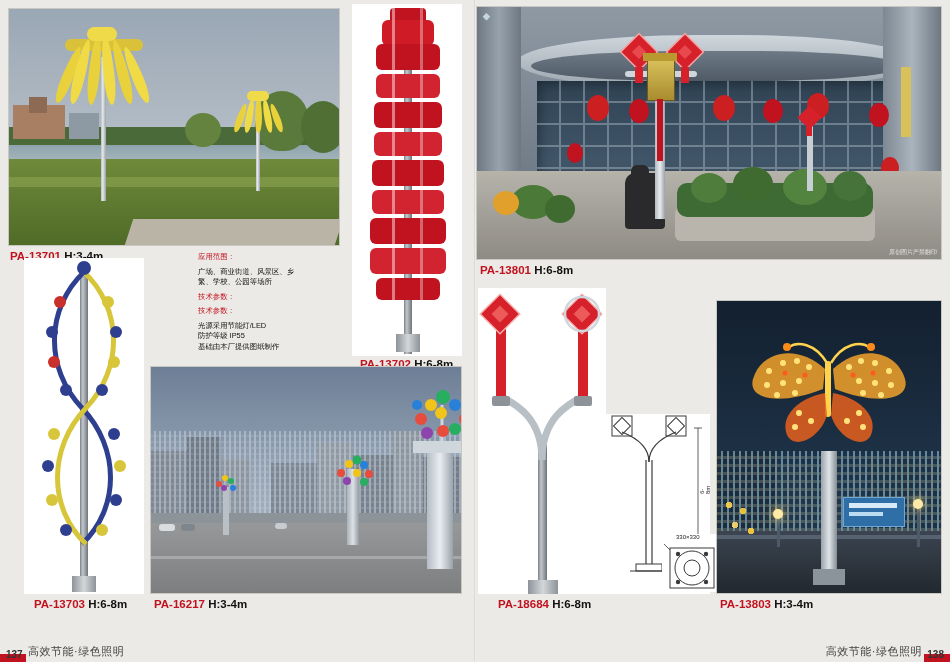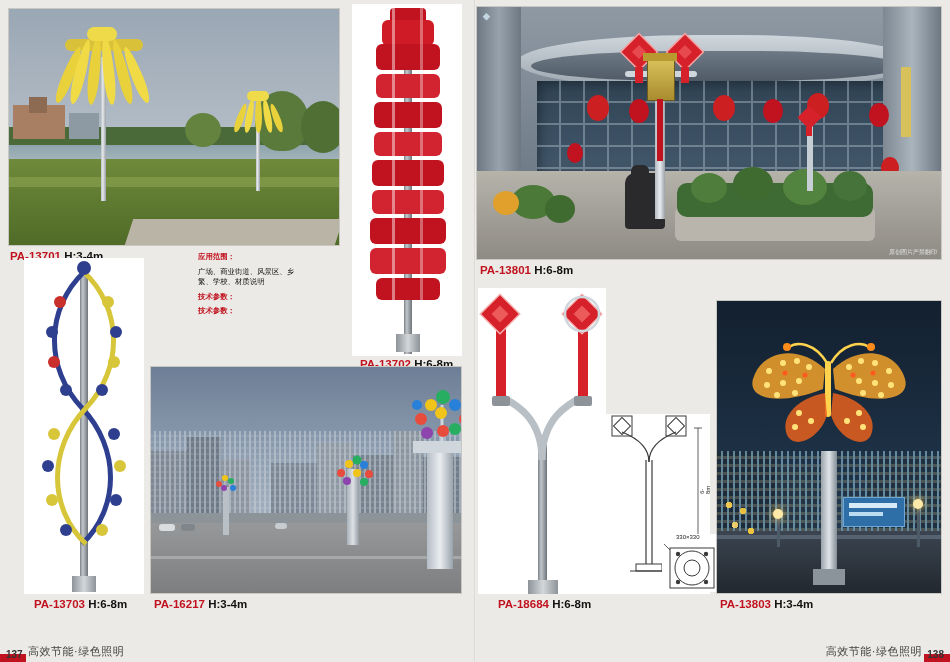--- a/index.html
+++ b/index.html
@@ -60,21 +60,21 @@
   .rl-right{right:0;}
 
   
   .spec{
     position:absolute;
     font-size:7.4px;
     line-height:10.5px;
     color:#111;
     width:150px;
   }
-  .spec .hd{color:#c1121f;font-weight:bold;}
+  .spec .hd{color:#c1121f;font-weight:normal;}
   .spec p{margin:0 0 4px 0;}
 
   
   
   .scene{position:absolute;inset:0;}
   .sky-dusk{background:linear-gradient(#6d7f96 0%,#93a2b4 45%,#b9c2cb 100%);}
   .sky-grey{background:linear-gradient(#9aa7b4 0%,#b6bfc8 60%,#c9ced3 100%);}
   .sky-night{background:linear-gradient(#13202f 0%,#1d3146 55%,#2a3f55 100%);}
   .grass{position:absolute;left:0;right:0;bottom:0;background:linear-gradient(#6f8a3a,#4f6b27);}
   .water{position:absolute;left:0;right:0;background:linear-gradient(#8ea4ad,#aab9bf);}
@@ -183,24 +183,29 @@
     <div class="caption" style="left:360px;top:358px;">
       <span class="code">PA-13702</span>
       <span class="h">H:6-8m</span>
     </div>
   </div>
 
   <div class="spec" style="left:198px;top:252px;">
     <p><span class="hd">应用范围：</span></p>
     <p>
       <span>广场、商业街道、风景区、乡</span><br>
-      <span>繁、学校、材质说明</span>
+      <span>繁、学校、公园等场所</span>
     </p>
     <p><span class="hd">技术参数：</span></p>
     <p><span class="hd">技术参数：</span></p>
+    <p>
+      <span>光源采用节能灯/LED</span><br>
+      <span>防护等级    IP55</span><br>
+      <span>基础由本厂提供图纸制作</span>
+    </p>
   </div>
 
   <div class="item">
     <div style="position:absolute;left:24px;top:258px;width:120px;height:336px;background:#ffffff;">
       <div class="pole-dark" style="left:56px;top:4px;width:8px;height:330px;"></div>
 
       <svg width="120" height="336" style="position:absolute;left:0;top:0;">
         <path d="M60 14 C 22 50, 20 110, 58 150 C 96 190, 96 250, 58 286" fill="none" stroke="#2f3f8f" stroke-width="5"></path>
         <path d="M60 14 C 98 50, 100 110, 62 150 C 24 190, 24 250, 62 286" fill="none" stroke="#d8c63a" stroke-width="5"></path>
         <circle cx="60" cy="10" r="7" fill="#2f3f8f"></circle>

